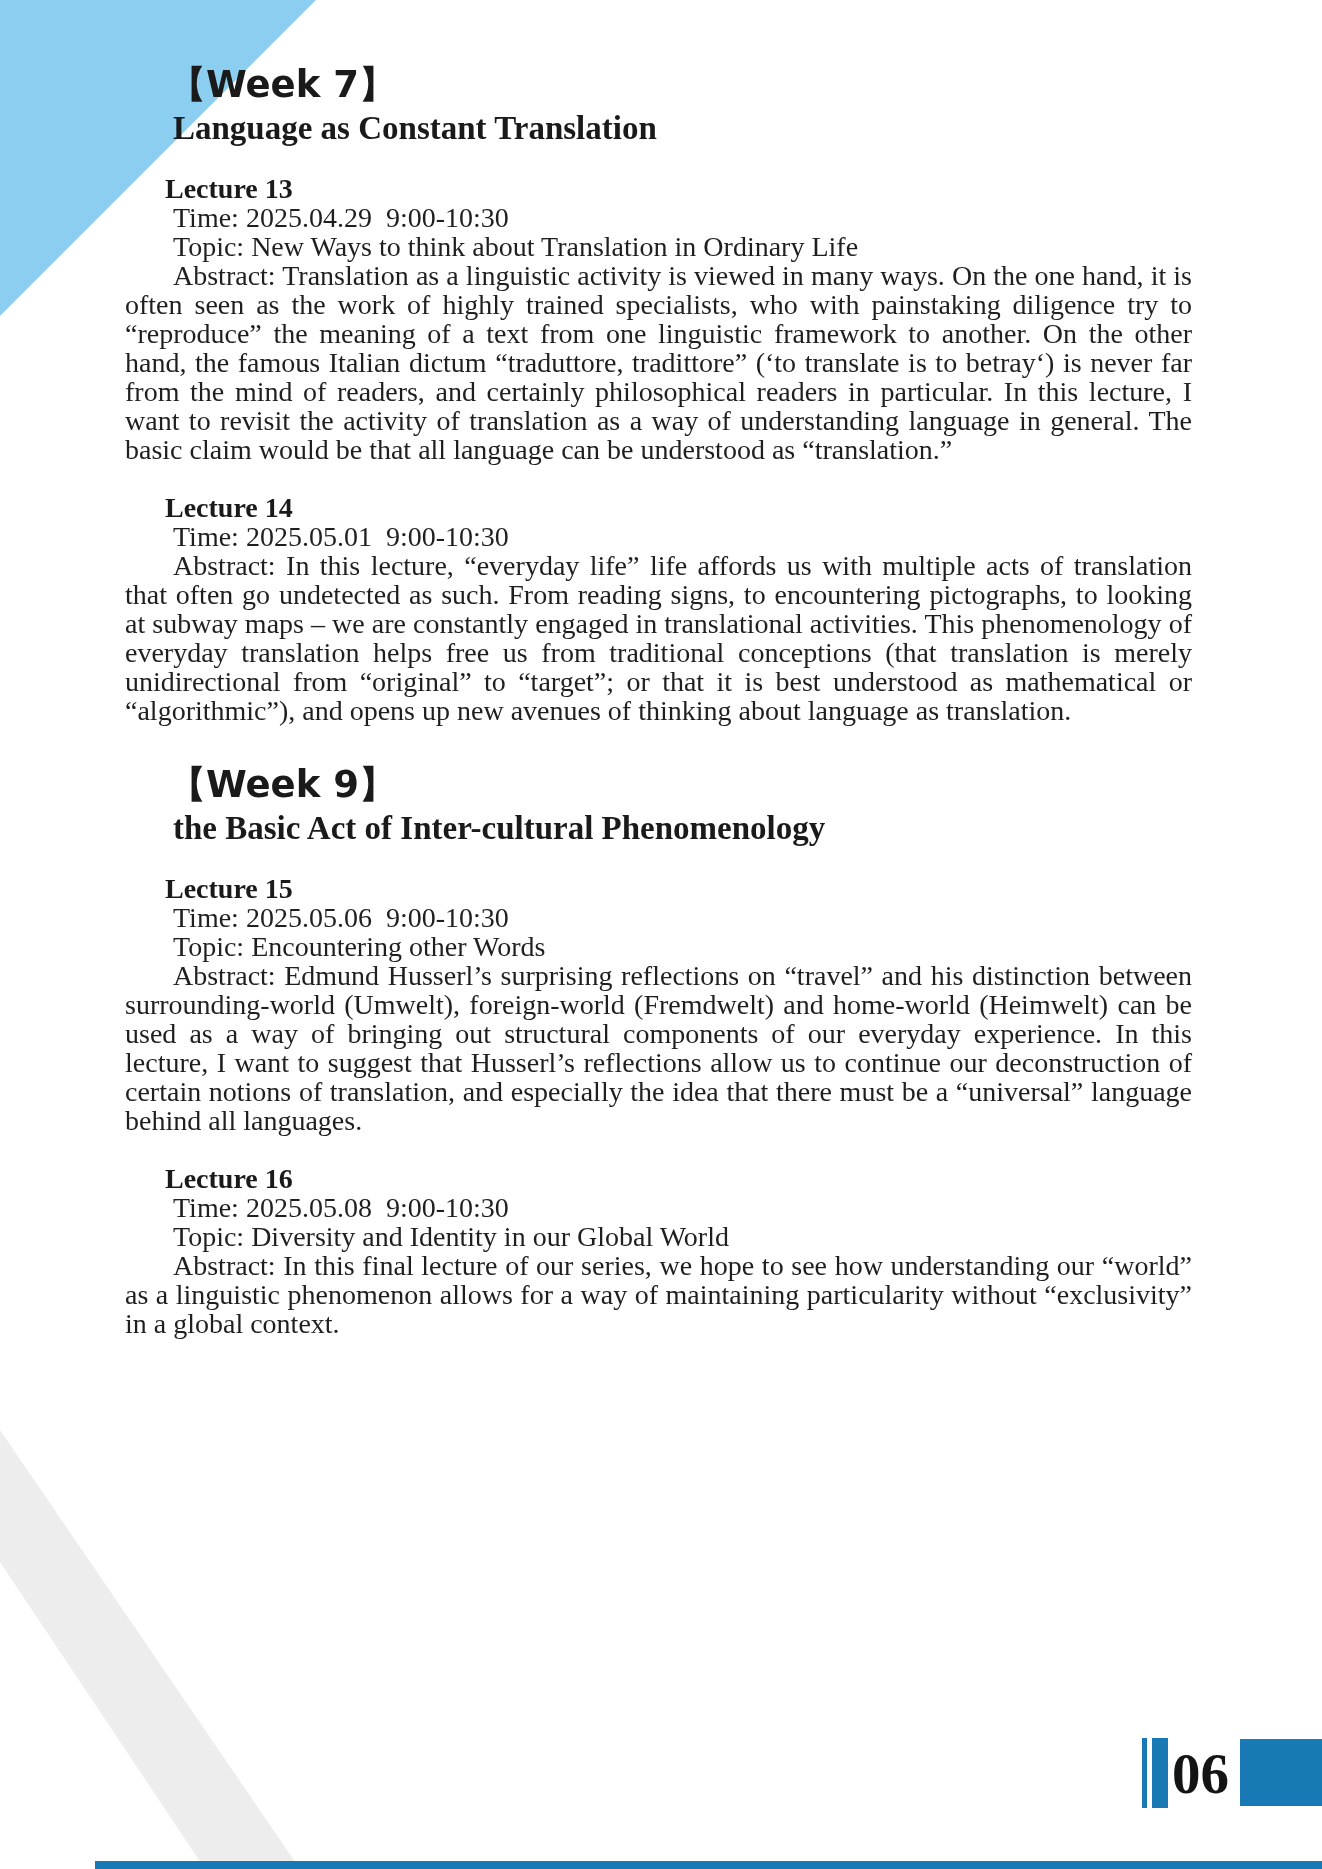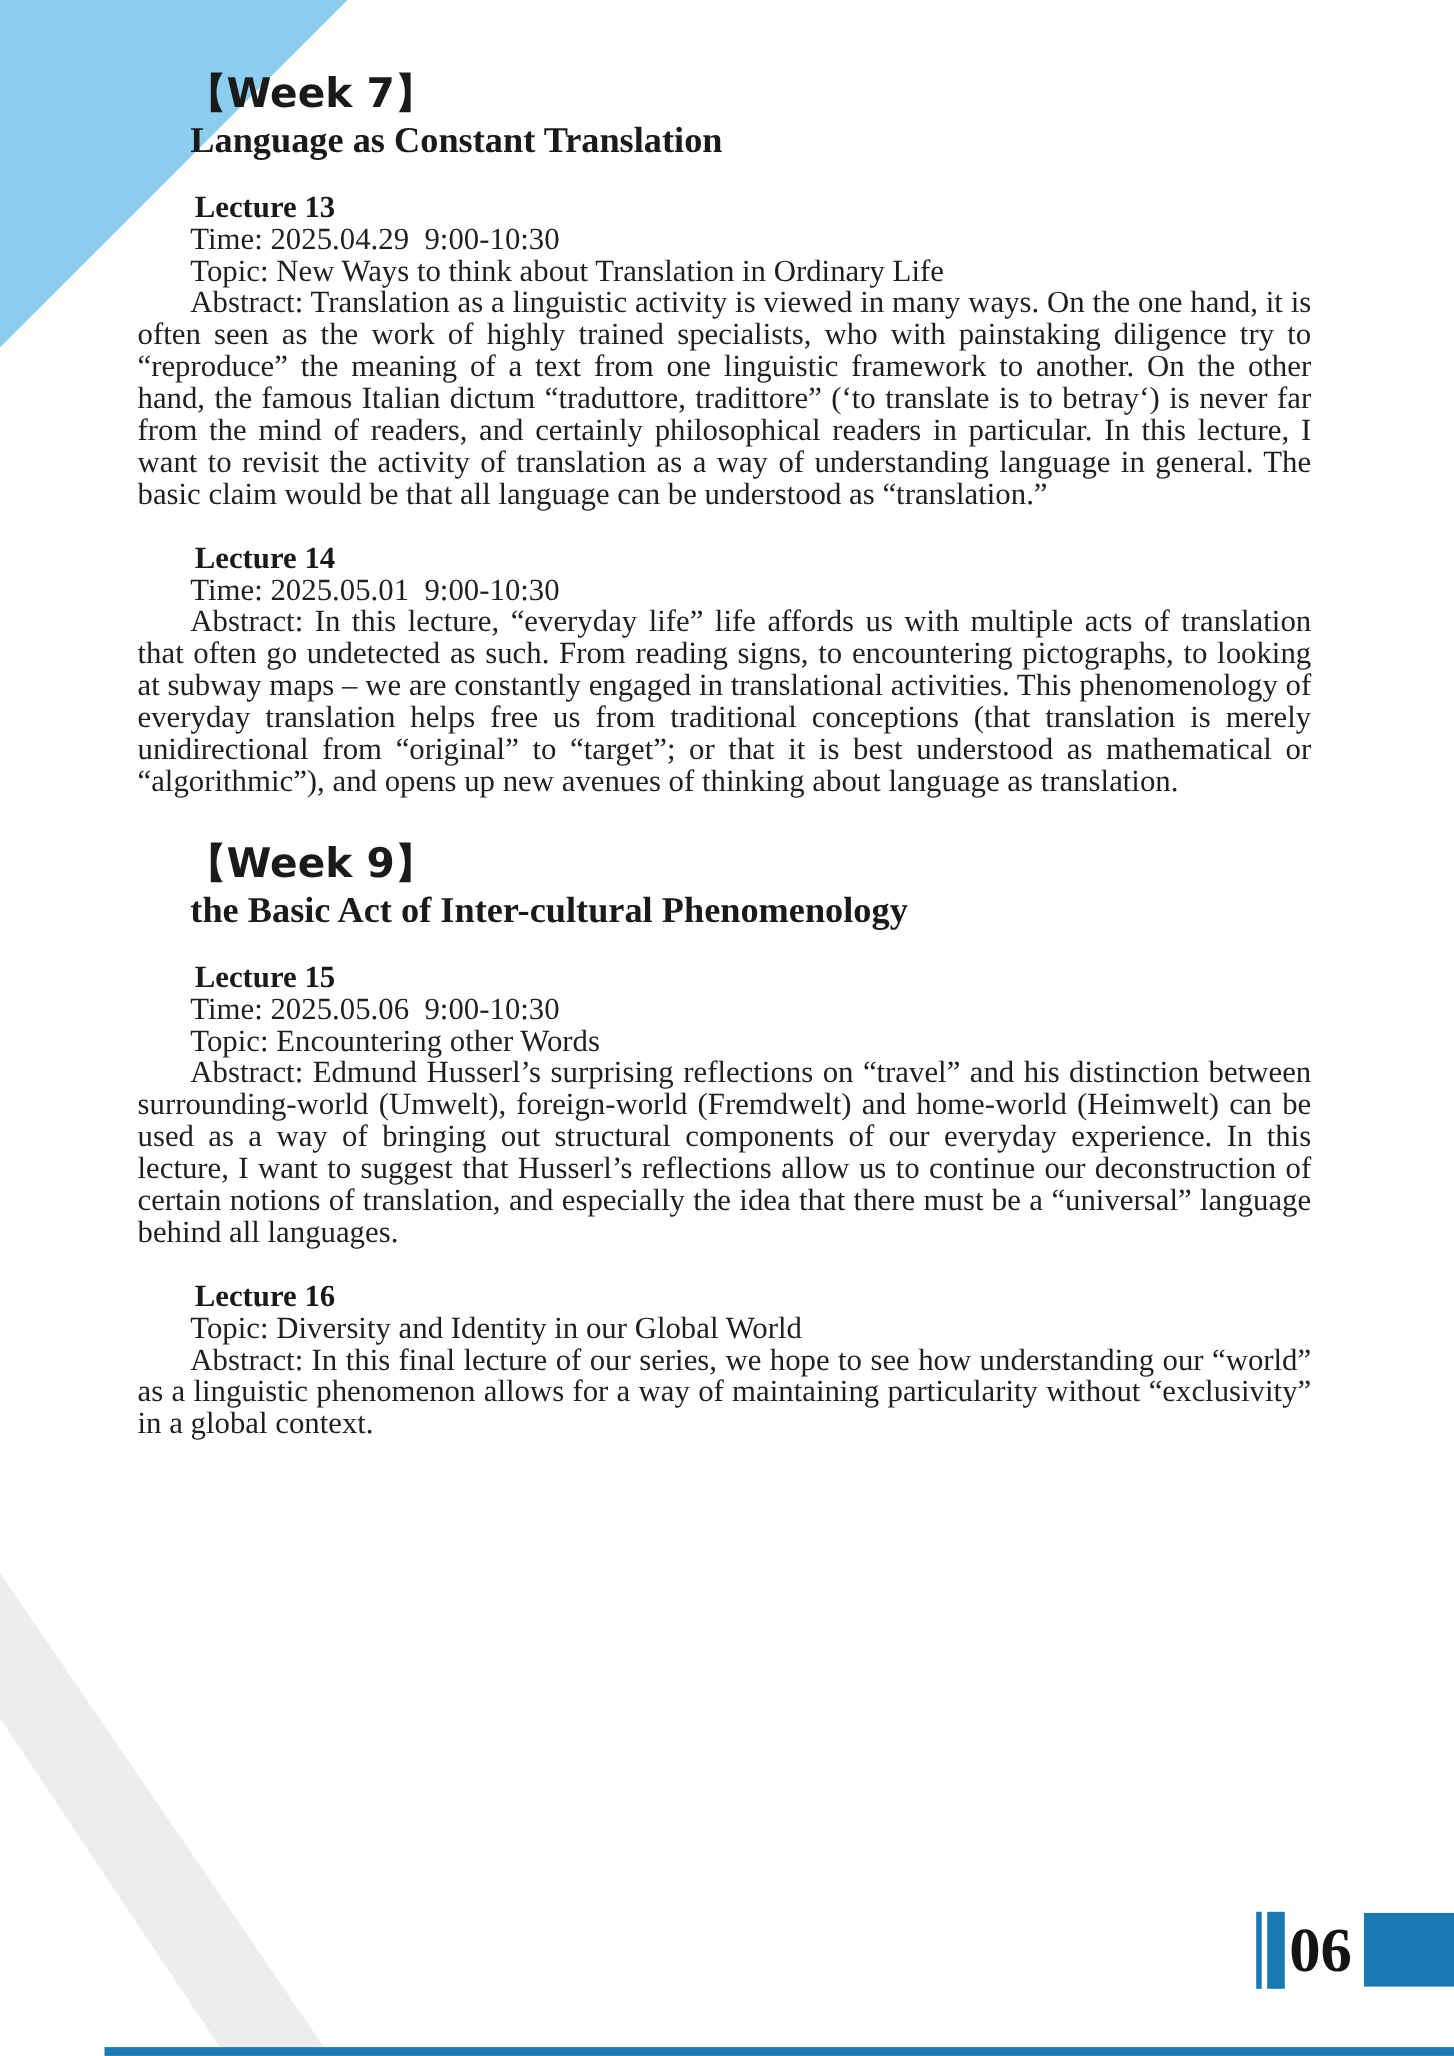--- a/index.html
+++ b/index.html
@@ -44,21 +44,21 @@
     margin: 2px 0 0 48px;
     color: #1a1a1a;
   }
   .week + .week { margin-top: 38px; }
 
   .lecture { margin-top: 29px; }
   .lecture-title {
     font-size: 28px;
     font-weight: bold;
     line-height: 29px;
-    margin: 0 0 0 52px;
+    margin: 0 0 0 40px;
     color: #1a1a1a;
   }
   .line {
     font-size: 28px;
     line-height: 29px;
     margin: 0 0 0 48px;
     white-space: pre-wrap;
   }
   .abstract {
     font-size: 28px;
@@ -133,20 +133,21 @@
 
     <article class="lecture">
       <h3 class="lecture-title">Lecture 15</h3>
       <p class="line">Time: 2025.05.06  9:00-10:30</p>
       <p class="line">Topic: Encountering other Words</p>
       <p class="abstract">Abstract: Edmund Husserl’s surprising reflections on “travel” and his distinction between surrounding-world (Umwelt), foreign-world (Fremdwelt) and home-world (Heimwelt) can be used as a way of bringing out structural components of our everyday experience. In this lecture, I want to suggest that Husserl’s reflections allow us to continue our deconstruction of certain notions of translation, and especially the idea that there must be a “universal” language behind all languages.</p>
     </article>
 
     <article class="lecture">
       <h3 class="lecture-title">Lecture 16</h3>
+      <p class="line">Time: 2025.05.08  9:00-10:30</p>
       <p class="line">Topic: Diversity and Identity in our Global World</p>
       <p class="abstract">Abstract: In this final lecture of our series, we hope to see how understanding our “world” as a linguistic phenomenon allows for a way of maintaining particularity without “exclusivity” in a global context.</p>
     </article>
   </section>
 
 </main>
 
 <div class="pagenum-bar-thin" style="background: rgb(24, 121, 180);"></div>
 <div class="pagenum-bar-thick" style="background: rgb(24, 121, 180);"></div>
 <div class="pagenum-number">06</div>

